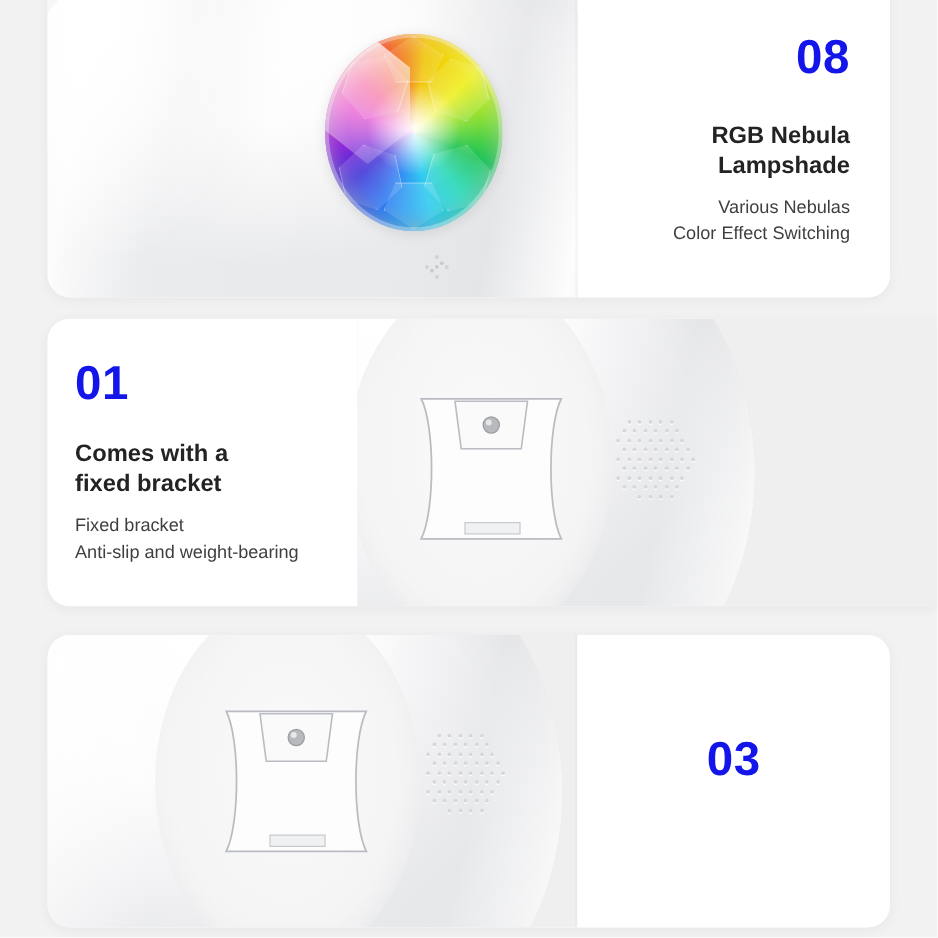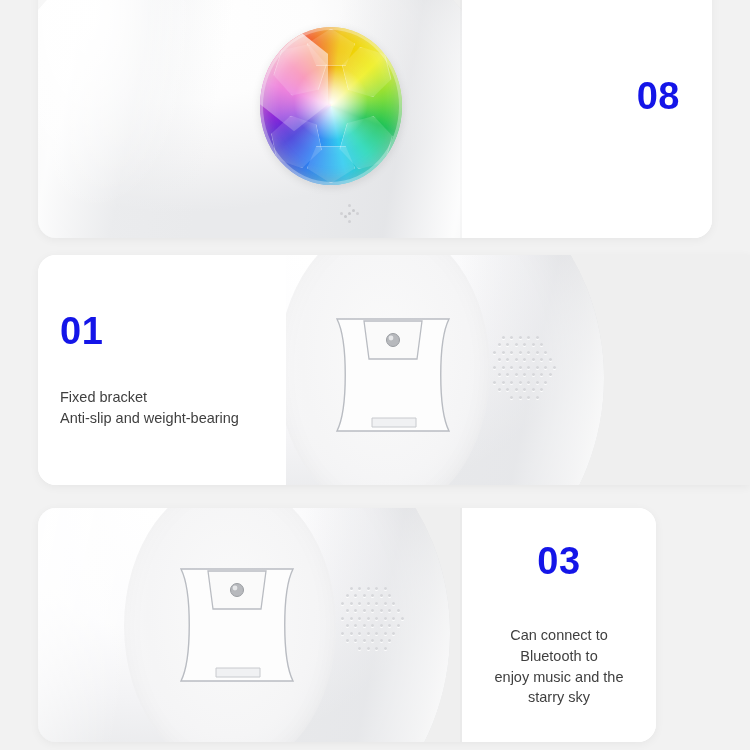--- a/index.html
+++ b/index.html
@@ -20,21 +20,21 @@
   
   .card {
     position:absolute;
     background:#ffffff;
     border-radius:18px;
     overflow:hidden;
     box-shadow:0 2px 10px rgba(0,0,0,0.05);
   }
   #card-1 { left:38px;  top:-14px;  width:674px; height:252px; border-radius:0 0 18px 18px; }
   #card-2 { left:38px;  top:255px;  width:712px; height:230px; border-radius:18px 0 0 18px; }
-  #card-3 { left:38px;  top:508px;  width:618px; height:234px; border-radius:18px; }
+  #card-3 { left:38px;  top:508px;  width:674px; height:234px; border-radius:18px; }
 
   
   .photo {
     position:absolute; top:0; bottom:0;
     background:#efefef;
     overflow:hidden;
   }
   #photo-1 { left:0;   width:424px; }
   #photo-2 { left:248px; right:0;   }
   #photo-3 { left:0;   width:424px; }
@@ -260,27 +260,33 @@
           <span class="dc-r"></span>
         <span class="dc-c2"></span>
           <span class="dc-c3"></span>
       </div>
 
       <div class="seam" style="right:0;"></div>
     </div>
 
     <div class="textpane" id="text-1">
       <div class="num">08</div>
+      <div class="heading">RGB Nebula
+Lampshade</div>
+      <div class="desc">Various Nebulas
+Color Effect Switching</div>
     </div>
   </div>
 
   <div class="card" id="card-2">
 
     <div class="textpane" id="text-2">
       <div class="num">01</div>
+      <div class="heading">Comes with a
+fixed bracket</div>
       <div class="desc">Fixed bracket
 Anti-slip and weight-bearing</div>
     </div>
 
     <div class="photo" id="photo-2">
       <div class="back-egg"></div>
       <div class="recess"></div>
 
       <div class="bracket">
         <svg viewBox="0 0 118 120" fill="none">
@@ -427,18 +433,16 @@
           <span style="left: 24.25px; top: 70.5px;"></span>
           <span style="left: 32.75px; top: 70.5px;"></span>
           <span style="left: 41.25px; top: 70.5px;"></span>
           <span style="left: 49.75px; top: 70.5px;"></span>
         </div>
       <div class="seam" style="right:0;"></div>
     </div>
 
     <div class="textpane" id="text-3">
       <div class="num">03</div>
-      <div class="desc">Can connect to Bluetooth to
-enjoy music and the starry sky</div>
     </div>
   </div>
 
 </div>
 
 </body></html>

